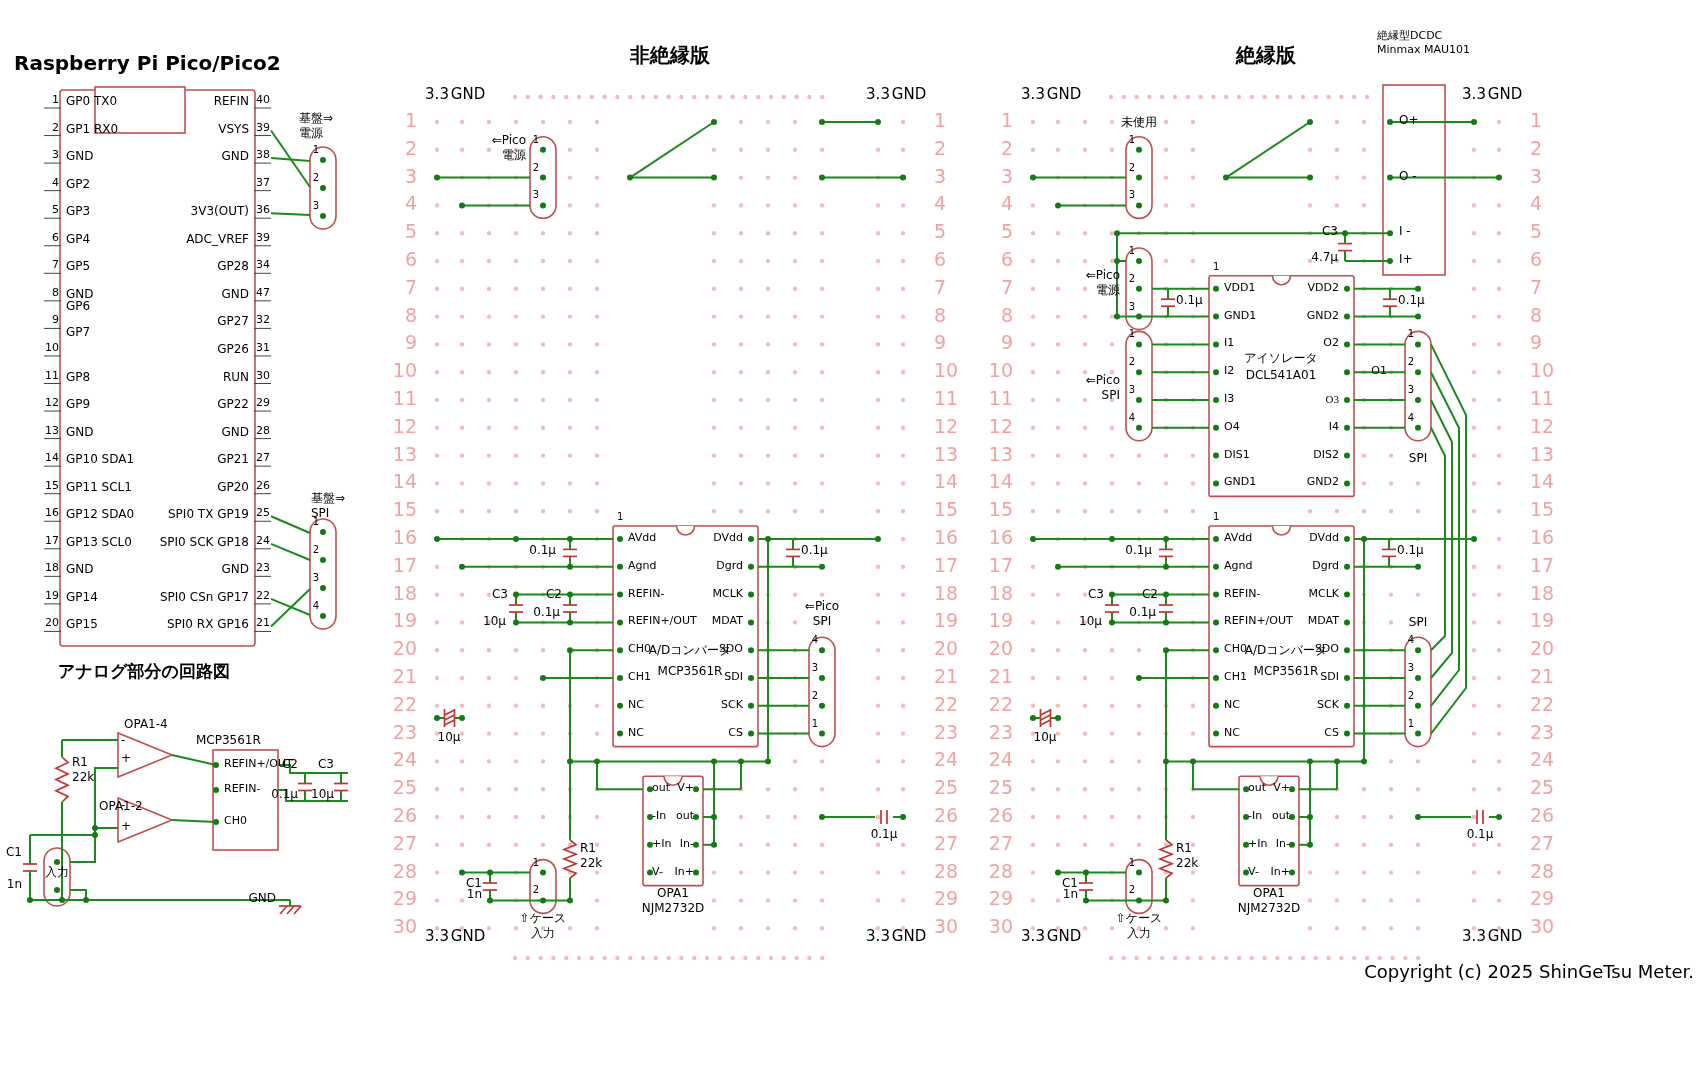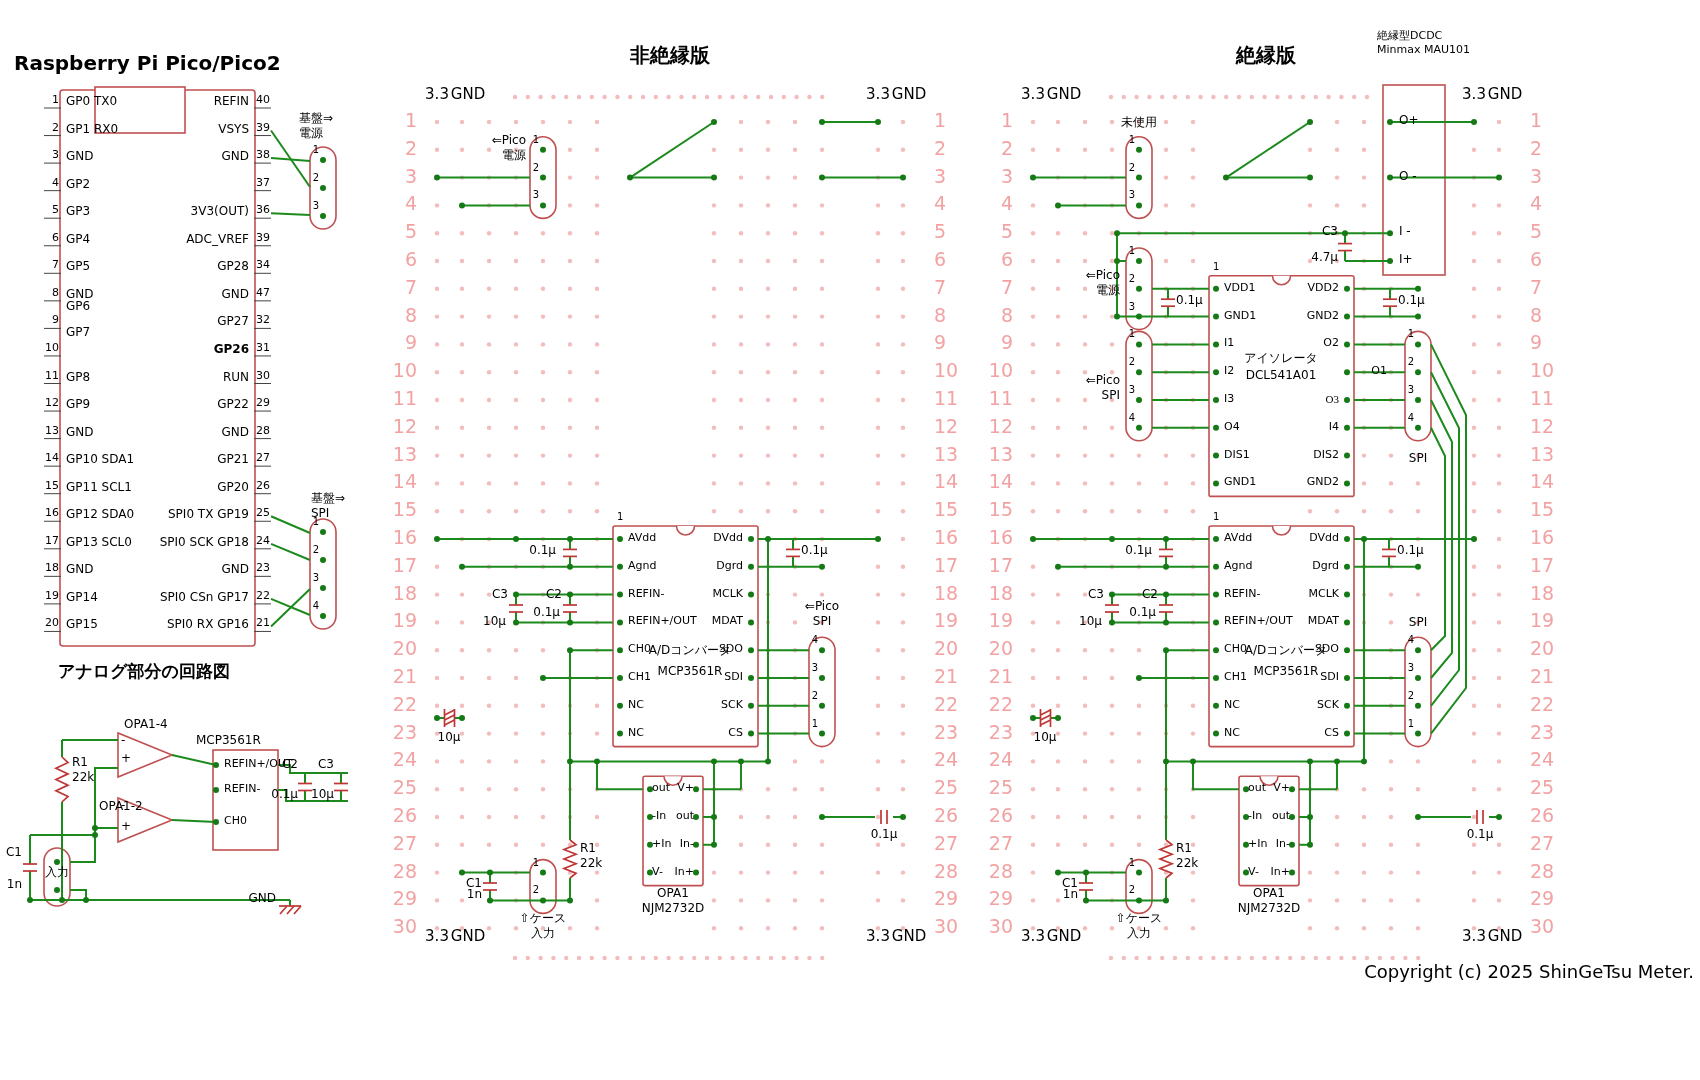--- a/index.html
+++ b/index.html
@@ -1751,21 +1751,21 @@
       <div class="lbl s12" style="left: 66px; top: 287.85px;">GND</div>
       <div class="lbl s11" style="left: 256px; top: 286.85px;">47</div>
       <div class="lbl s12 ar" style="left: 249px; top: 287.85px;">GND</div>
       <div class="lbl s11 ar" style="left: 59px; top: 314.4px;">9</div>
       <div class="lbl s12" style="left: 66px; top: 300px;">GP6</div>
       <div class="lbl s11" style="left: 256px; top: 314.4px;">32</div>
       <div class="lbl s12 ar" style="left: 249px; top: 315.4px;">GP27</div>
       <div class="lbl s11 ar" style="left: 59px; top: 341.95px;">10</div>
       <div class="lbl s12" style="left: 66px; top: 326px;">GP7</div>
       <div class="lbl s11" style="left: 256px; top: 341.95px;">31</div>
-      <div class="lbl s12 ar" style="left: 249px; top: 342.95px; font-weight: bold;">GP26</div>
+      <div class="lbl s12 ar" style="left: 249px; top: 342.95px;">GP26</div>
       <div class="lbl s11 ar" style="left: 59px; top: 369.5px;">11</div>
       <div class="lbl s12" style="left: 66px; top: 370.5px;">GP8</div>
       <div class="lbl s11" style="left: 256px; top: 369.5px;">30</div>
       <div class="lbl s12 ar" style="left: 249px; top: 370.5px;">RUN</div>
       <div class="lbl s11 ar" style="left: 59px; top: 397.05px;">12</div>
       <div class="lbl s12" style="left: 66px; top: 398.05px;">GP9</div>
       <div class="lbl s11" style="left: 256px; top: 397.05px;">29</div>
       <div class="lbl s12 ar" style="left: 249px; top: 398.05px;">GP22</div>
       <div class="lbl s11 ar" style="left: 59px; top: 424.6px;">13</div>
       <div class="lbl s12" style="left: 66px; top: 425.6px;">GND</div>

